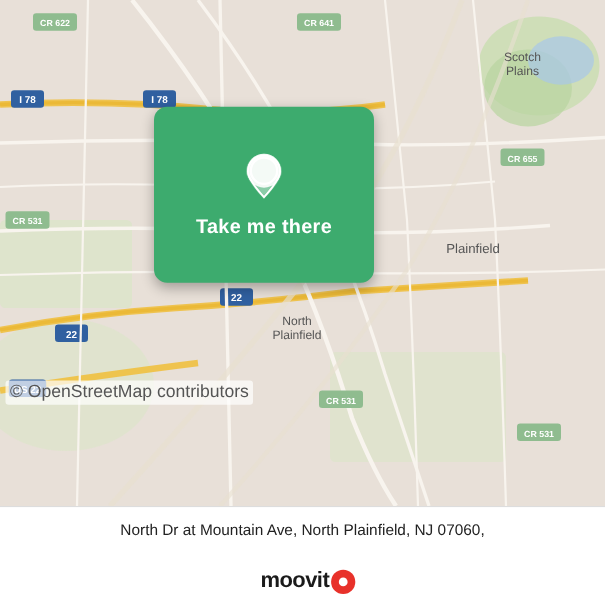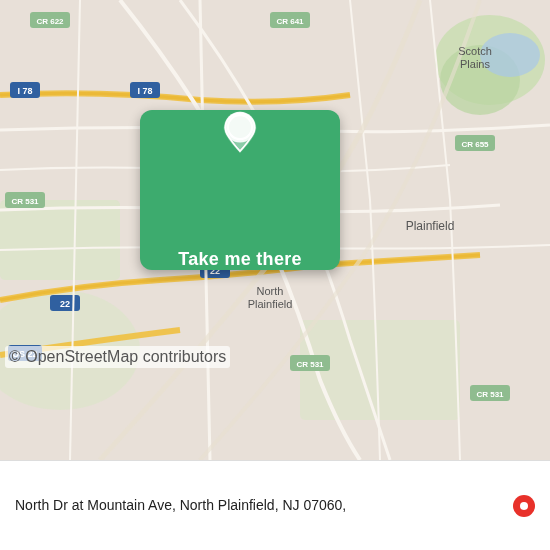--- a/index.html
+++ b/index.html
@@ -23,30 +23,30 @@
 
     
     #map-svg {
       width: 100%;
       height: 100%;
     }
 
     
     .green-card {
       position: absolute;
-      top: 110px;
+      top: 97px;
       left: 140px;
       width: 200px;
       height: 160px;
       background-color: #3dab6e;
       border-radius: 12px;
       display: flex;
       flex-direction: column;
       align-items: center;
-      justify-content: space-between;
+      justify-content: center;
       box-shadow: 0 4px 12px rgba(0,0,0,0.3);
     }
 
     .location-pin {
       width: 48px;
       height: 48px;
       margin-bottom: 10px;
     }
 
     .take-me-there-btn {
@@ -62,20 +62,21 @@
 
     
     #bottom-bar {
       width: 550px;
       height: 90px;
       background: white;
       display: flex;
       align-items: center;
       padding: 10px 15px;
       border-top: 1px solid #ddd;
+      flex-direction: column;
     }
 
     .address-section {
       flex: 1;
     }
 
     .address-text {
       font-size: 14px;
       color: #222;
       line-height: 1.5;
@@ -227,17 +228,18 @@
     <span>© OpenStreetMap contributors</span>
   </div>
 </div>
 
 <div id="bottom-bar">
   <div class="address-section">
     <div class="address-text">North Dr at Mountain Ave, North Plainfield, NJ 07060,</div>
   </div>
 
   <div class="moovit-logo">
+    <span class="moovit-text">moovit</span>
     <div class="moovit-dot">
       <div class="moovit-dot-inner"></div>
     </div>
   </div>
 </div>
 
 </body></html>

